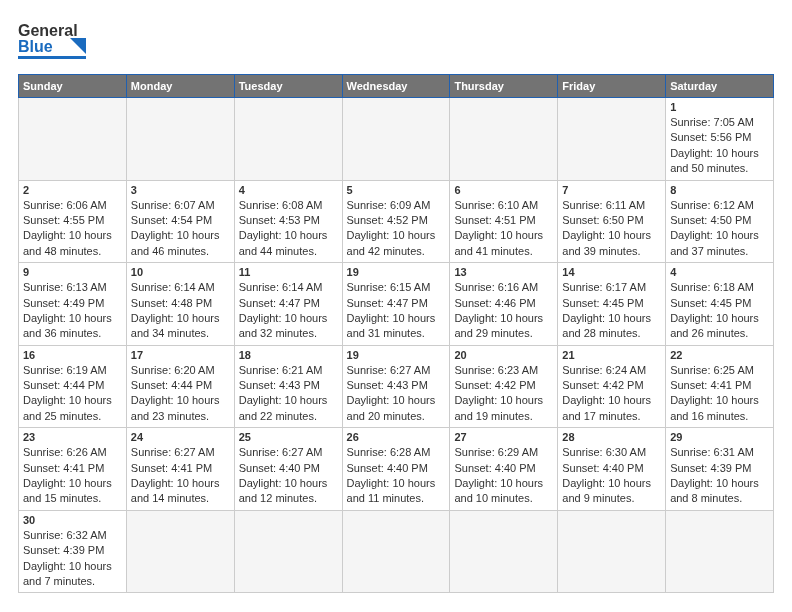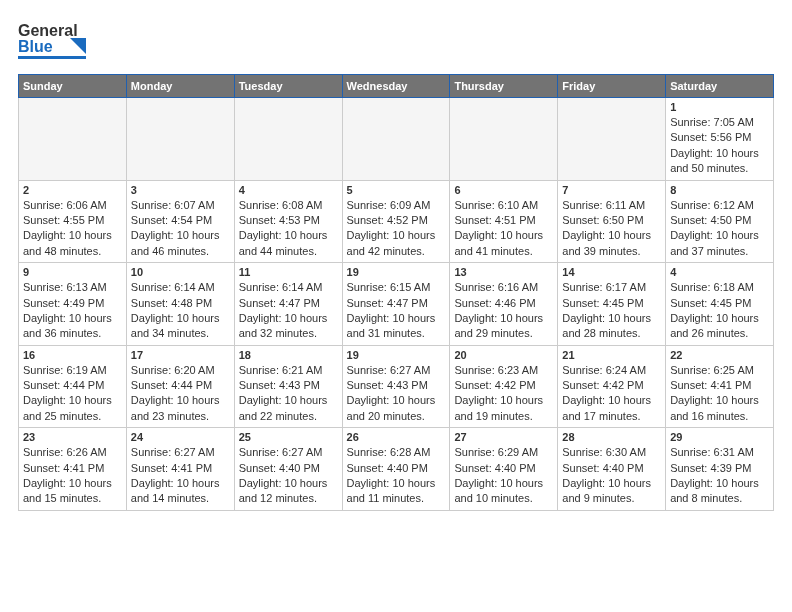--- a/index.html
+++ b/index.html
@@ -300,15 +300,29 @@
 Sunset: 4:40 PM
 Daylight: 10 hours and 9 minutes.</div>
           </td>
           <td>
             <span class="day-num">29</span>
             <div class="day-info">Sunrise: 6:31 AM
 Sunset: 4:39 PM
 Daylight: 10 hours and 8 minutes.</div>
           </td>
         </tr>
+        <tr class="last-row">
+          <td>
+            <span class="day-num">30</span>
+            <div class="day-info">Sunrise: 6:32 AM
+Sunset: 4:39 PM
+Daylight: 10 hours and 7 minutes.</div>
+          </td>
+          <td class="empty"></td>
+          <td class="empty"></td>
+          <td class="empty"></td>
+          <td class="empty"></td>
+          <td class="empty"></td>
+          <td class="empty"></td>
+        </tr>
       </tbody>
   </table>
 </div>
 
 </body></html>

